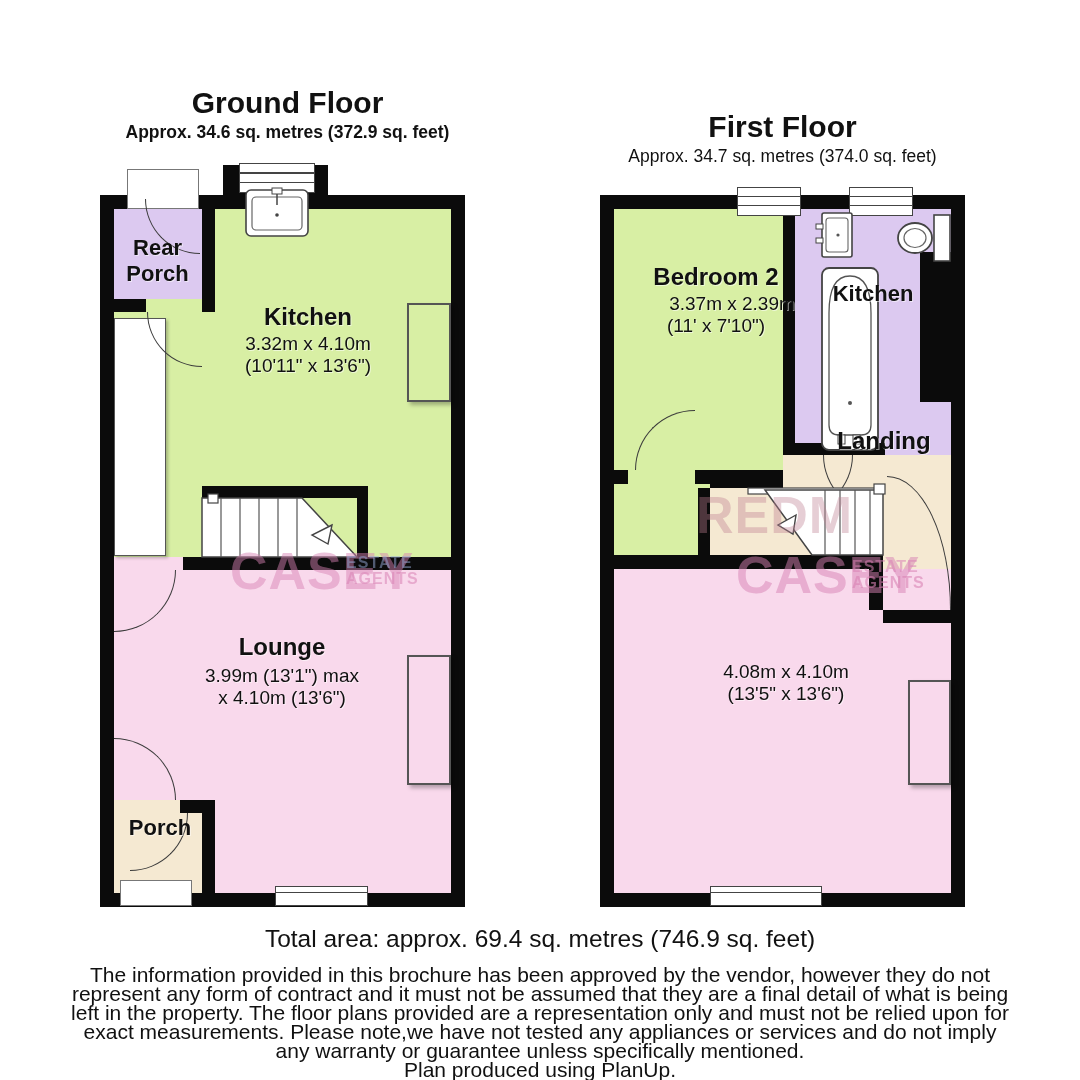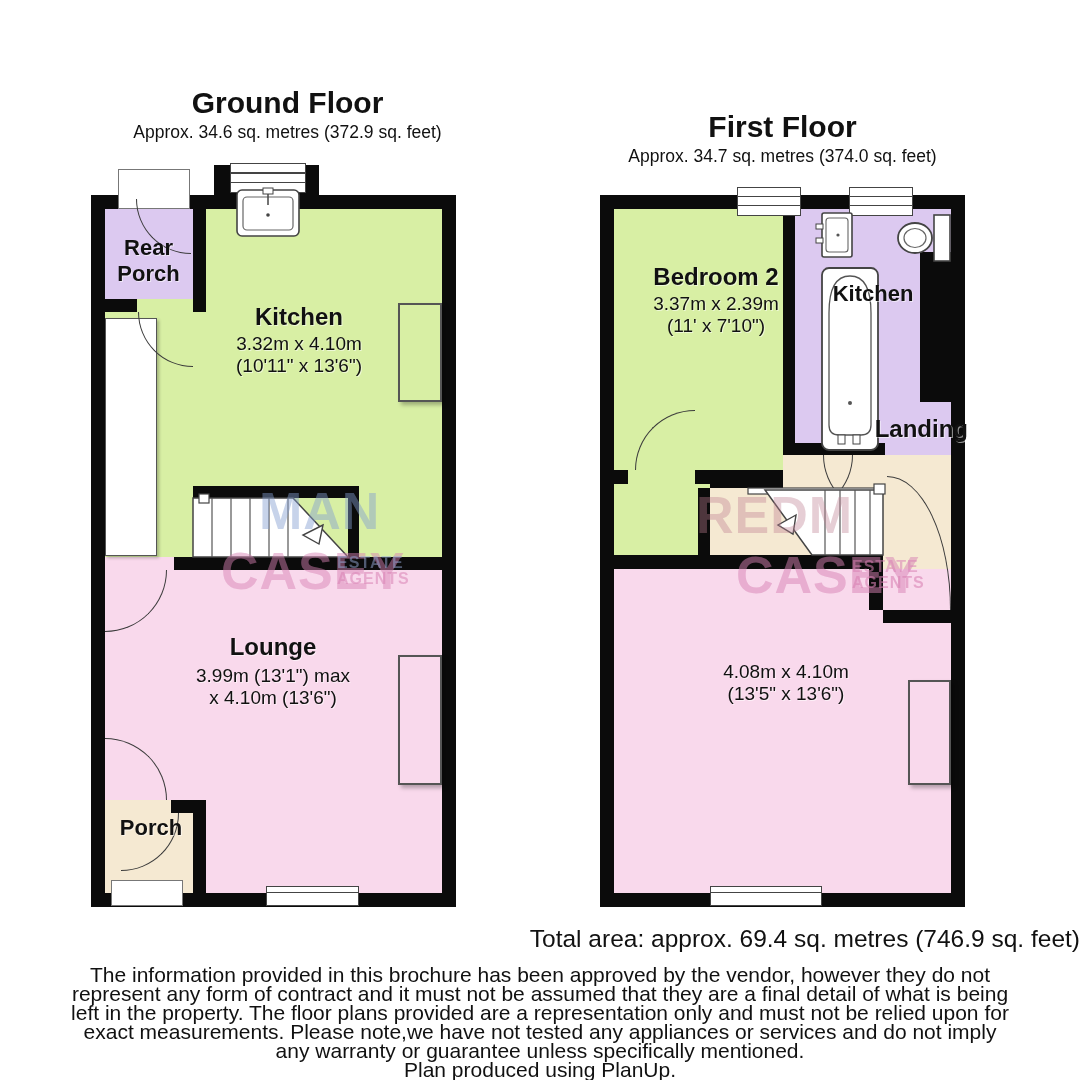--- a/index.html
+++ b/index.html
@@ -29,35 +29,35 @@
   .rname{position:absolute;font-weight:bold;font-size:24px;text-align:center;
          text-shadow:1px 1px 0 rgba(255,255,255,.55);z-index:20;}
   .rname.small{font-size:22px;}
   .rdims{position:absolute;font-size:19px;line-height:22px;text-align:center;
          text-shadow:1px 1px 0 rgba(255,255,255,.55);z-index:20;white-space:pre-line;}
   .plan-svg{position:absolute;left:0;top:0;z-index:12;pointer-events:none;}
   .wm{position:absolute;font-weight:bold;z-index:30;pointer-events:none;letter-spacing:1px;}
   .wm .big1{position:absolute;font-size:52px;}
   .wm .big2{position:absolute;font-size:52px;margin-left:44px;}
   .wm .sub{position:absolute;font-size:16px;line-height:16px;font-weight:bold;}
-  .footer-total{position:absolute;width:100%;text-align:right;font-size:24.5px;}
+  .footer-total{position:absolute;width:100%;text-align:center;font-size:24.5px;}
   .disc-line{position:absolute;width:100%;text-align:center;font-size:21px;}
 </style>
 </head>
 <body>
 
 <div class="stage">
 
   <div class="floor-title" style="left:105px;top:86px;width:365px;">Ground Floor</div>
-  <div class="floor-area" style="left:75px;top:122px;width:425px;">Approx. 34.6 sq. metres (372.9 sq. feet)</div>
+  <div class="floor-area" style="left:75px;top:122px;width:425px;font-weight:bold;">Approx. 34.6 sq. metres (372.9 sq. feet)</div>
 
   <div class="floor-title" style="left:600px;top:110px;width:365px;">First Floor</div>
   <div class="floor-area" style="left:570px;top:146px;width:425px;">Approx. 34.7 sq. metres (374.0 sq. feet)</div>
 
-  <div class="abs" style="left:91px;top:163px;width:365px;height:744px;padding-left:13px;">
+  <div class="abs" style="left:100px;top:163px;width:365px;height:744px;padding-left:13px;">
 
     <div class="wall" style="left:123px;top:2px;width:105px;height:43px;"></div>
     <div class="wall" style="left:0;top:32px;width:365px;height:712px;"></div>
 
     <div class="room green" style="left:14px;top:46px;width:337px;height:348px;"></div>
     <div class="room pink" style="left:14px;top:394px;width:337px;height:336px;"></div>
     <div class="room purple" style="left:14px;top:46px;width:88px;height:90px;"></div>
     <div class="room beige" style="left:14px;top:637px;width:88px;height:93px;"></div>
 
     <div class="wall" style="left:102px;top:32px;width:13px;height:117px;"></div>
@@ -105,21 +105,20 @@
     <div class="rname small" style="left:10px;top:72px;width:95px;line-height:26px;">Rear Porch</div>
     <div class="rname" style="left:108px;top:140px;width:200px;">Kitchen</div>
     <div class="rdims" style="left:108px;top:170px;width:200px;">3.32m x 4.10m</div>
     <div class="rdims" style="left:108px;top:192px;width:200px;">(10'11" x 13'6")</div>
     <div class="rname" style="left:82px;top:470px;width:200px;">Lounge</div>
     <div class="rdims" style="left:82px;top:502px;width:200px;">3.99m (13'1") max</div>
     <div class="rdims" style="left:82px;top:524px;width:200px;">x 4.10m (13'6")</div>
     <div class="rname small" style="left:14px;top:652px;width:92px;">Porch</div>
 
     <div class="wm" style="left:0;top:0;width:365px;height:744px;">
-      <span class="big1" style="left:168px;top:318px;color:rgba(130,158,208,0.45);">MAN</span>
       <span class="big2" style="left:86px;top:378px;color:rgba(216,130,180,0.48);">CASEY</span>
       <span class="sub" style="left:246px;top:392px;color:rgba(150,170,215,0.5);">ESTATE</span>
       <span class="sub" style="left:246px;top:408px;color:rgba(216,130,180,0.55);">AGENTS</span>
     </div>
   </div>
 
   <div class="abs" style="left:600px;top:163px;width:365px;height:744px;">
 
     <div class="wall" style="left:0;top:32px;width:365px;height:712px;"></div>
 
@@ -177,24 +176,24 @@
         <line x1="225" y1="327" x2="225" y2="392" stroke="#555" stroke-width="1.2"></line>
         <line x1="240" y1="327" x2="240" y2="392" stroke="#555" stroke-width="1.2"></line>
         <line x1="255" y1="327" x2="255" y2="392" stroke="#555" stroke-width="1.2"></line>
         <line x1="270" y1="327" x2="270" y2="392" stroke="#555" stroke-width="1.2"></line>
         <rect x="274" y="321" width="11" height="10" fill="#fff" stroke="#444" stroke-width="1.2"></rect>
         <polygon points="196,352 178,362 193,371" fill="#fff" stroke="#444" stroke-width="1.4"></polygon>
       </g>
     </svg>
 
     <div class="rname" style="left:16px;top:100px;width:200px;">Bedroom 2</div>
-    <div class="rdims" style="left:16px;top:130px;width:200px;">3.37m x 2.39m</div>
+    <div class="rdims" style="left:32px;top:130px;width:200px;">3.37m x 2.39m</div>
     <div class="rdims" style="left:16px;top:152px;width:200px;">(11' x 7'10")</div>
     <div class="rname small" style="left:193px;top:118px;width:160px;">Kitchen</div>
-    <div class="rname" style="left:200px;top:252px;width:168px;text-align:right;">Landing</div>
+    <div class="rname" style="left:200px;top:264px;width:168px;">Landing</div>
     <div class="rdims" style="left:86px;top:498px;width:200px;text-align:center;">4.08m x 4.10m</div>
     <div class="rdims" style="left:86px;top:520px;width:200px;">(13'5" x 13'6")</div>
 
     <div class="wm" style="left:0;top:0;width:313px;height:744px;">
       <span class="big1" style="left:96px;top:322px;color:rgba(190,125,145,0.38);">REDM</span>
       <span class="big2" style="left:92px;top:382px;color:rgba(216,130,180,0.5);">CASEY</span>
       <span class="sub" style="left:252px;top:396px;color:rgba(216,130,180,0.55);">ESTATE</span>
       <span class="sub" style="left:252px;top:412px;color:rgba(216,130,180,0.6);">AGENTS</span>
     </div>
   </div>

